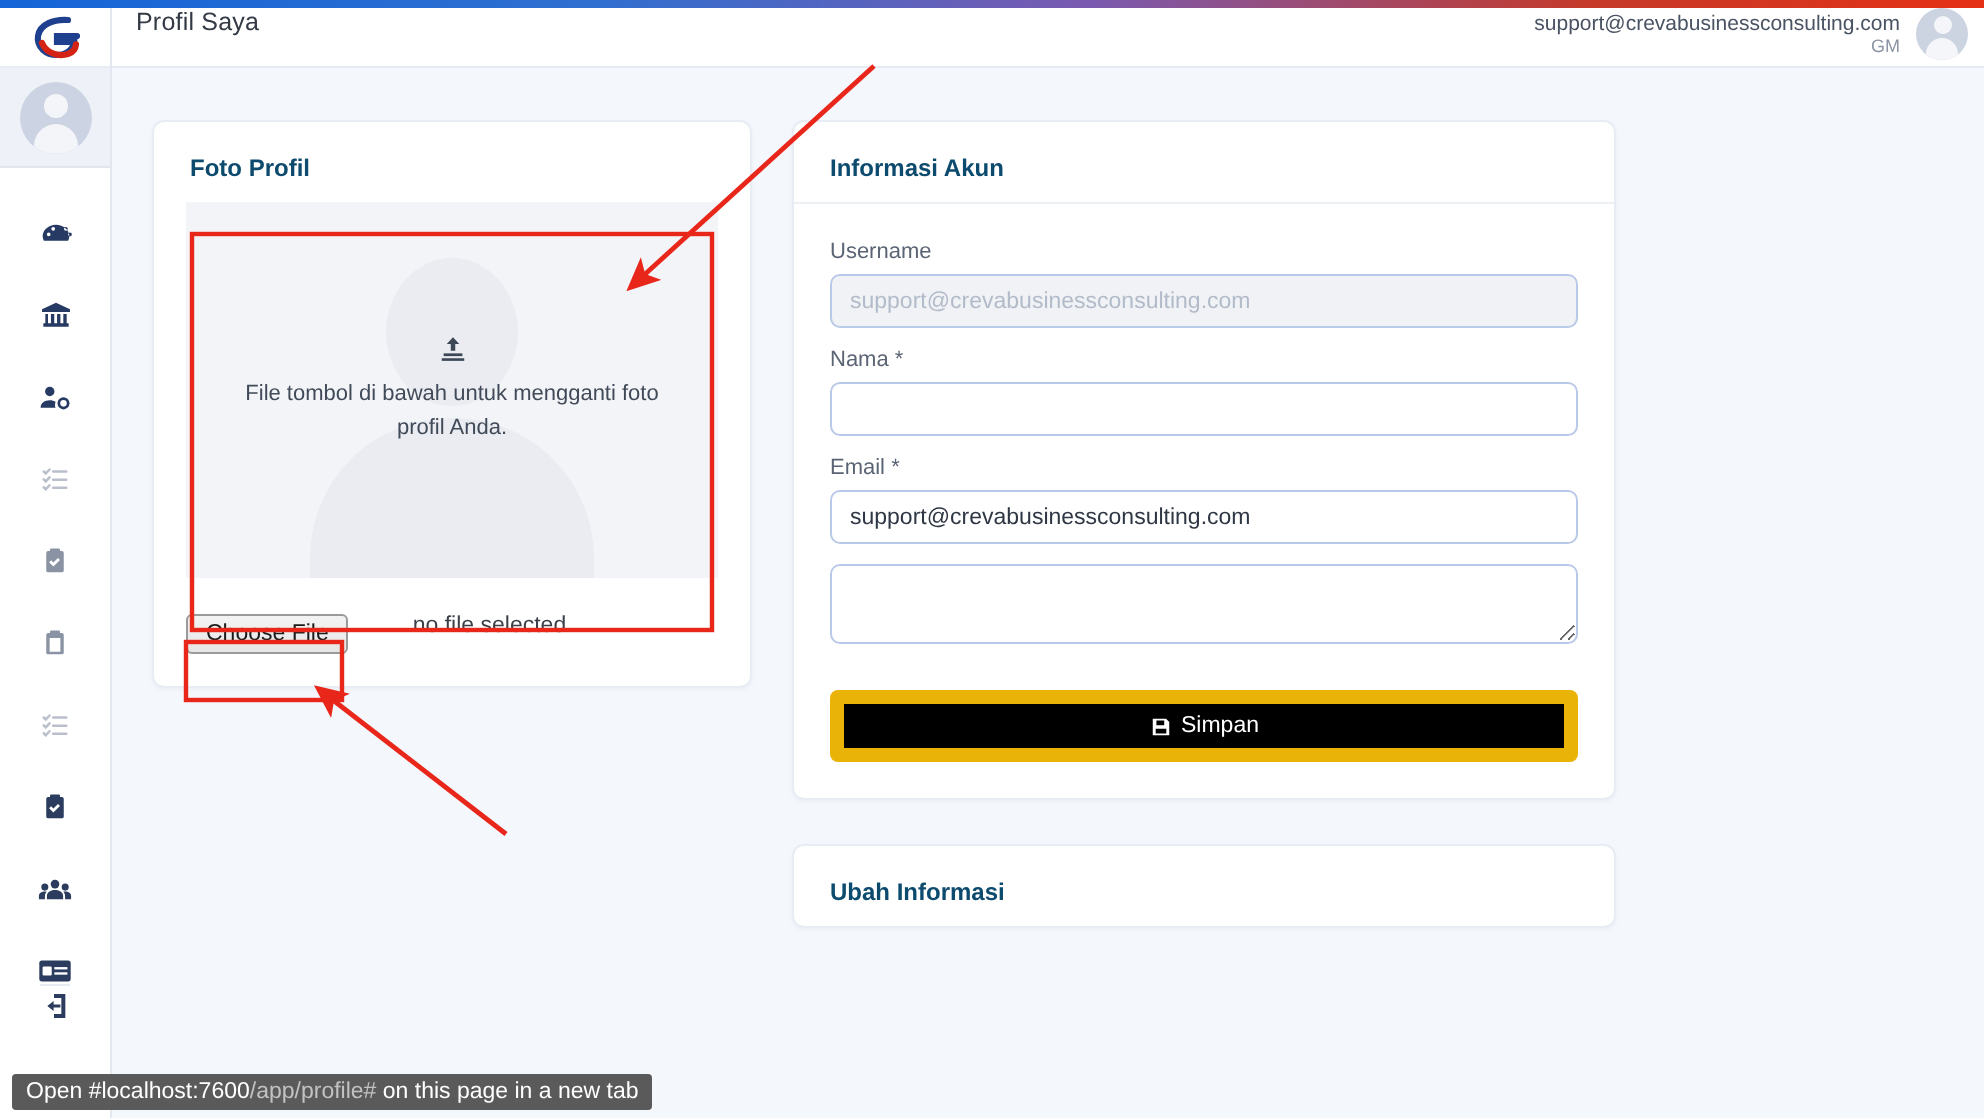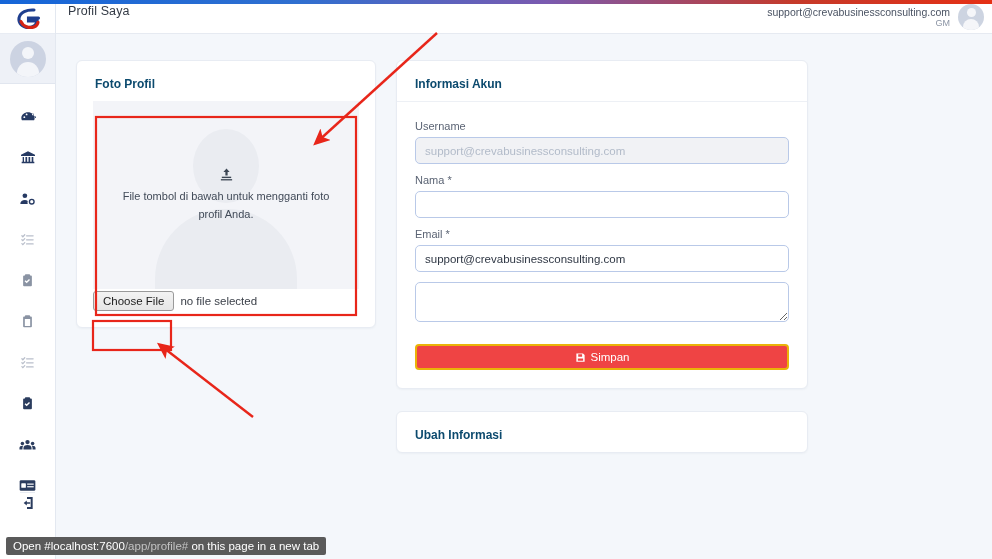--- a/index.html
+++ b/index.html
@@ -176,22 +176,22 @@
   .photo-overlay {
     position: relative; z-index: 2;
     text-align: center; width: 210px;
   }
   .upload-icon { margin-bottom: 2px; }
   .photo-hint {
     font-size: 11px; color: #414a58; line-height: 1.55;
     font-weight: 500;
   }
   .file-row {
-    margin-top: 2px; display: flex; align-items: center;
-    font-size: 11.5px; color: #2b313b;
+    margin-top: 18px; display: flex; 
+    font-size: 11.5px; color: #2b313b; gap: 26px;
   }
   .choose-file-btn {
     background: linear-gradient(#f3f3f3, #e6e6e6);
     border: 1px solid #9a9a9a;
     border-radius: 3px;
     padding: 3px 9px;
     font-size: 11.5px;
     font-family: "Liberation Sans", sans-serif;
     color: #1b1b1b;
     cursor: pointer;
@@ -230,23 +230,23 @@
     background: #fff;
     font-size: 11.5px;
     color: #2f3744;
     padding: 6px 9px;
     font-family: "Liberation Sans", sans-serif;
     outline: none;
     resize: vertical;
   }
   .save-btn {
     margin-top: 18px;
-    width: 100%; height: 26px;
-    background: #ef4444;
-    border: 2px solid #eab308;
+    width: 100%; height: 36px;
+    background: #000000;
+    border: 7px solid #eab308;
     border-radius: 4px;
     color: #fff;
     font-size: 11.5px;
     font-family: "Liberation Sans", sans-serif;
     display: flex; align-items: center; justify-content: center;
     gap: 5px;
     cursor: pointer;
   }
   .save-btn svg { display: block; }
 

